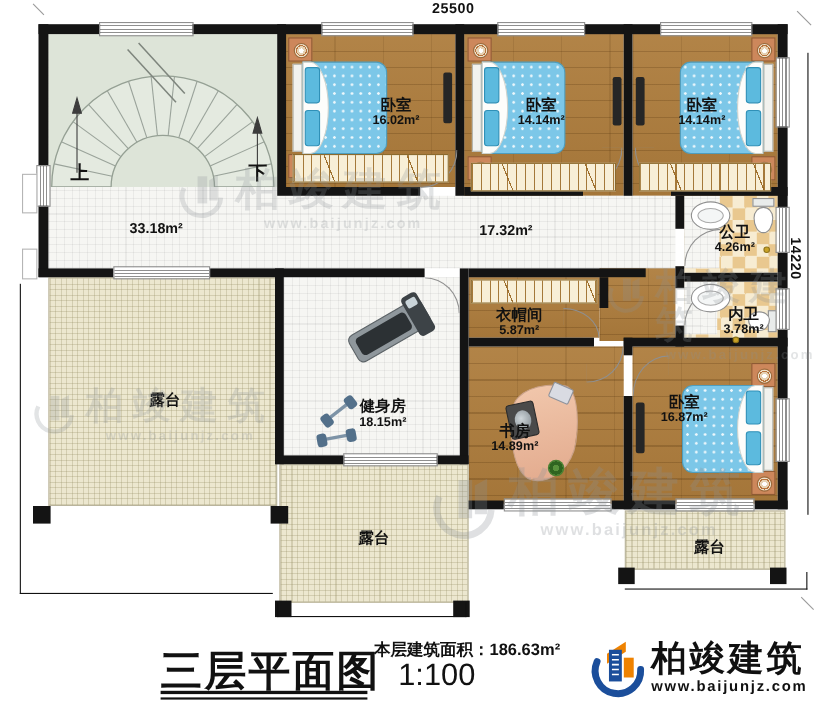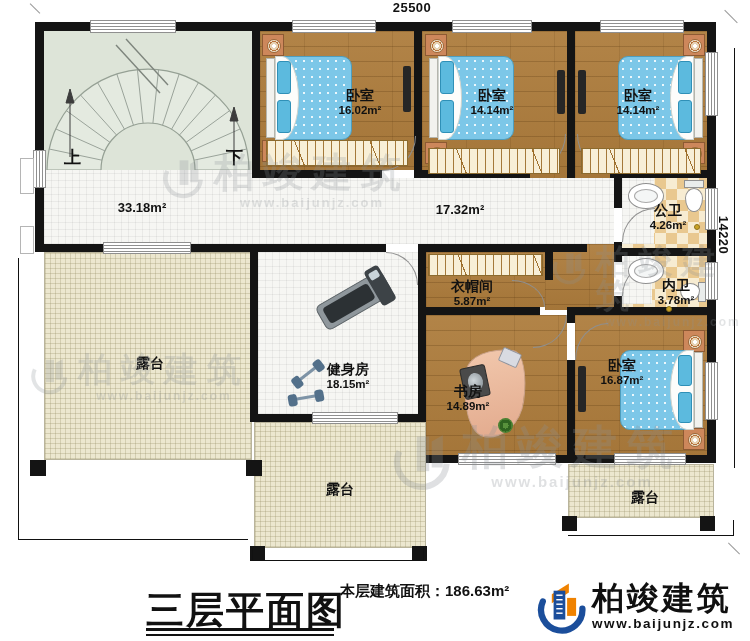--- a/index.html
+++ b/index.html
@@ -372,20 +372,21 @@
         <path d="M32 12 l9 -5 v26 h-9 z" fill="currentColor"></path>
       </svg>
     <div class="col">
       <span class="zh" style="font-size:46px;">柏竣建筑</span>
       <span class="url" style="font-size:15px;">www.baijunjz.com</span>
     </div>
   </div>
 
   <div class="ftitle">
     <span class="t">三层平面图</span>
+    <span class="s">1:100</span>
   </div>
   <div class="abs" style="left:146px;top:628px;width:188px;height:3px;background:#111;"></div>
   <div class="abs" style="left:146px;top:634px;width:188px;height:2px;background:#111;"></div>
 
   <div class="fstats">
     <div class="row">
       <span>本层建筑面积：</span><span>186.63m²</span>
     </div>
   </div>
 

